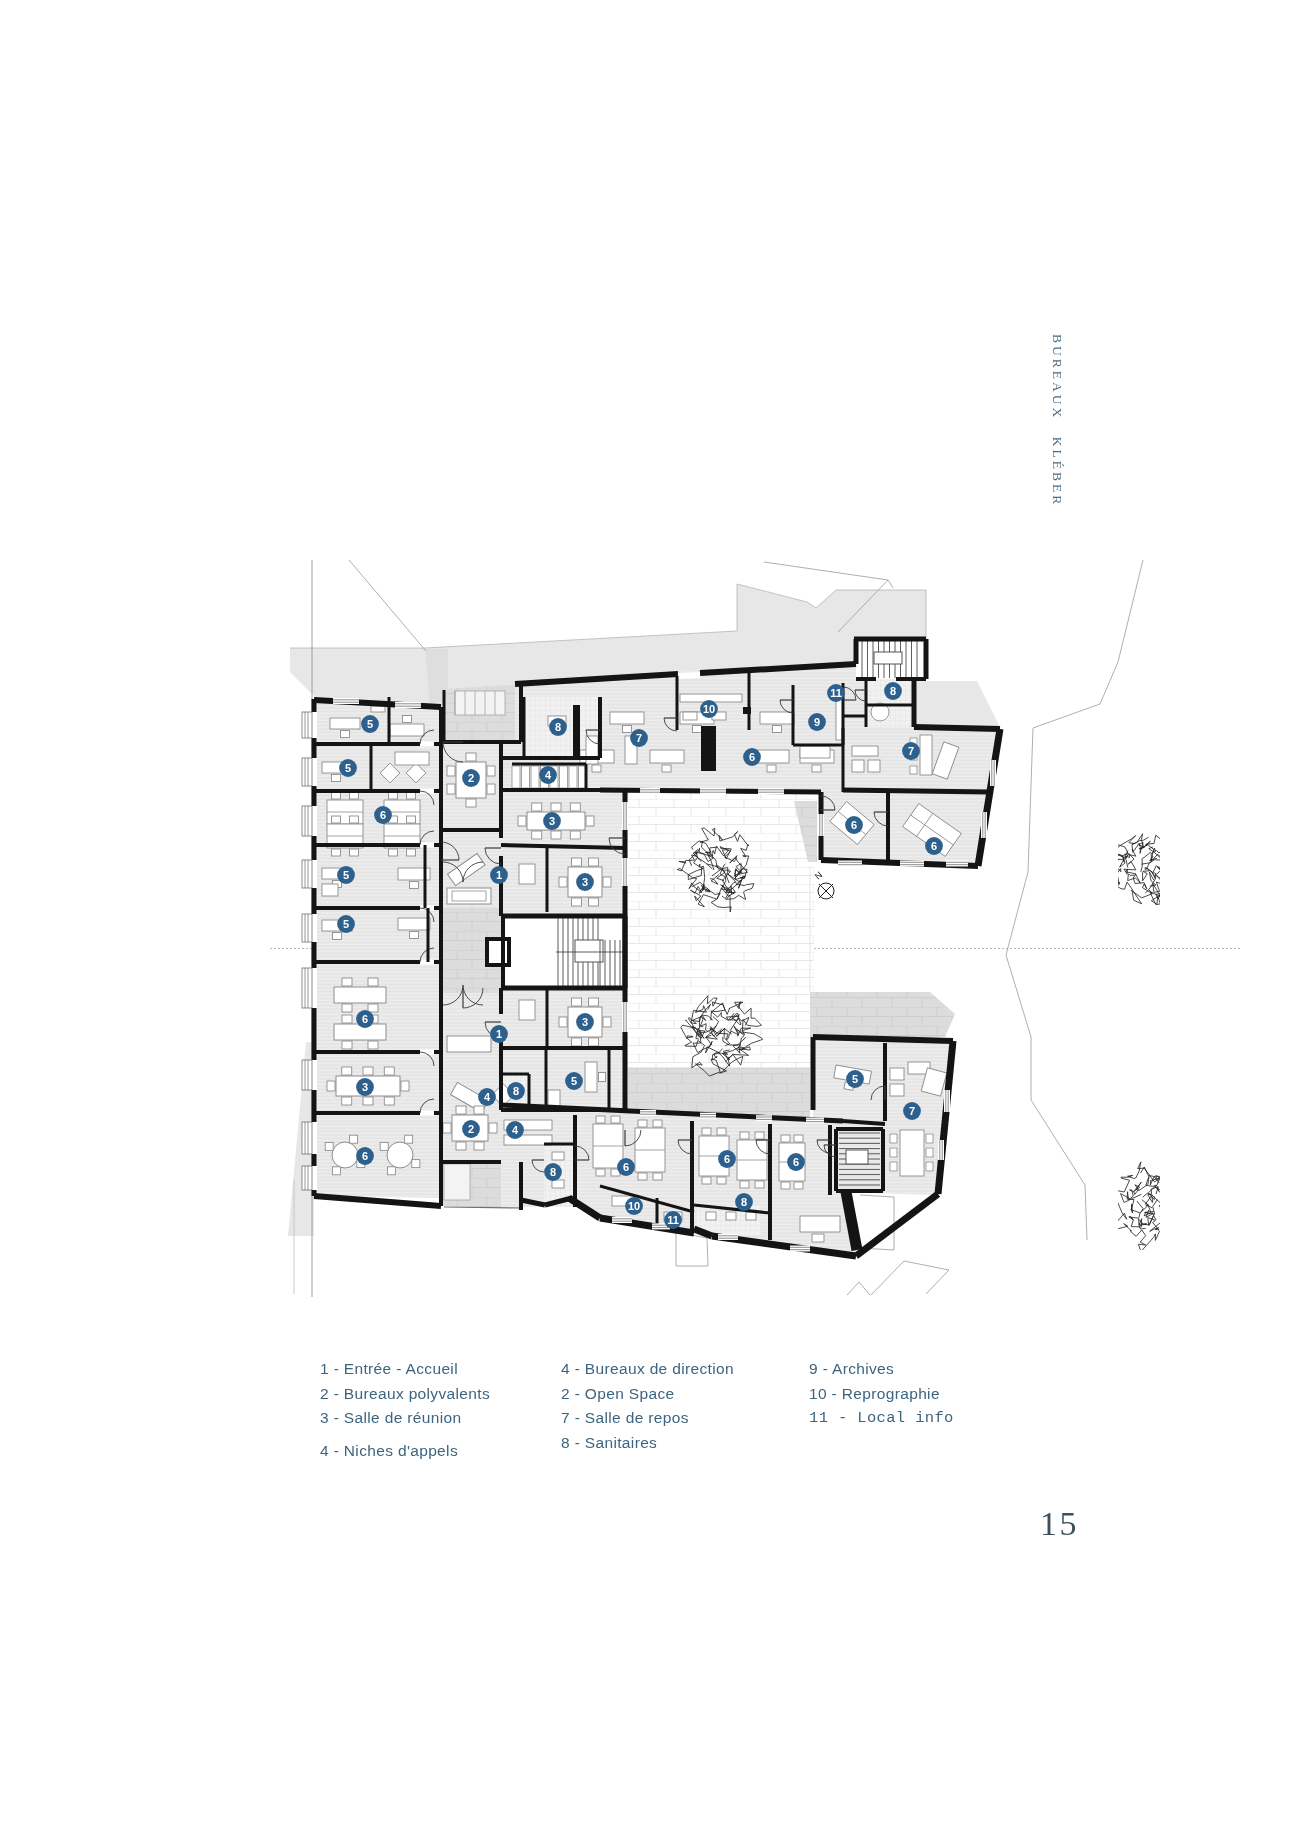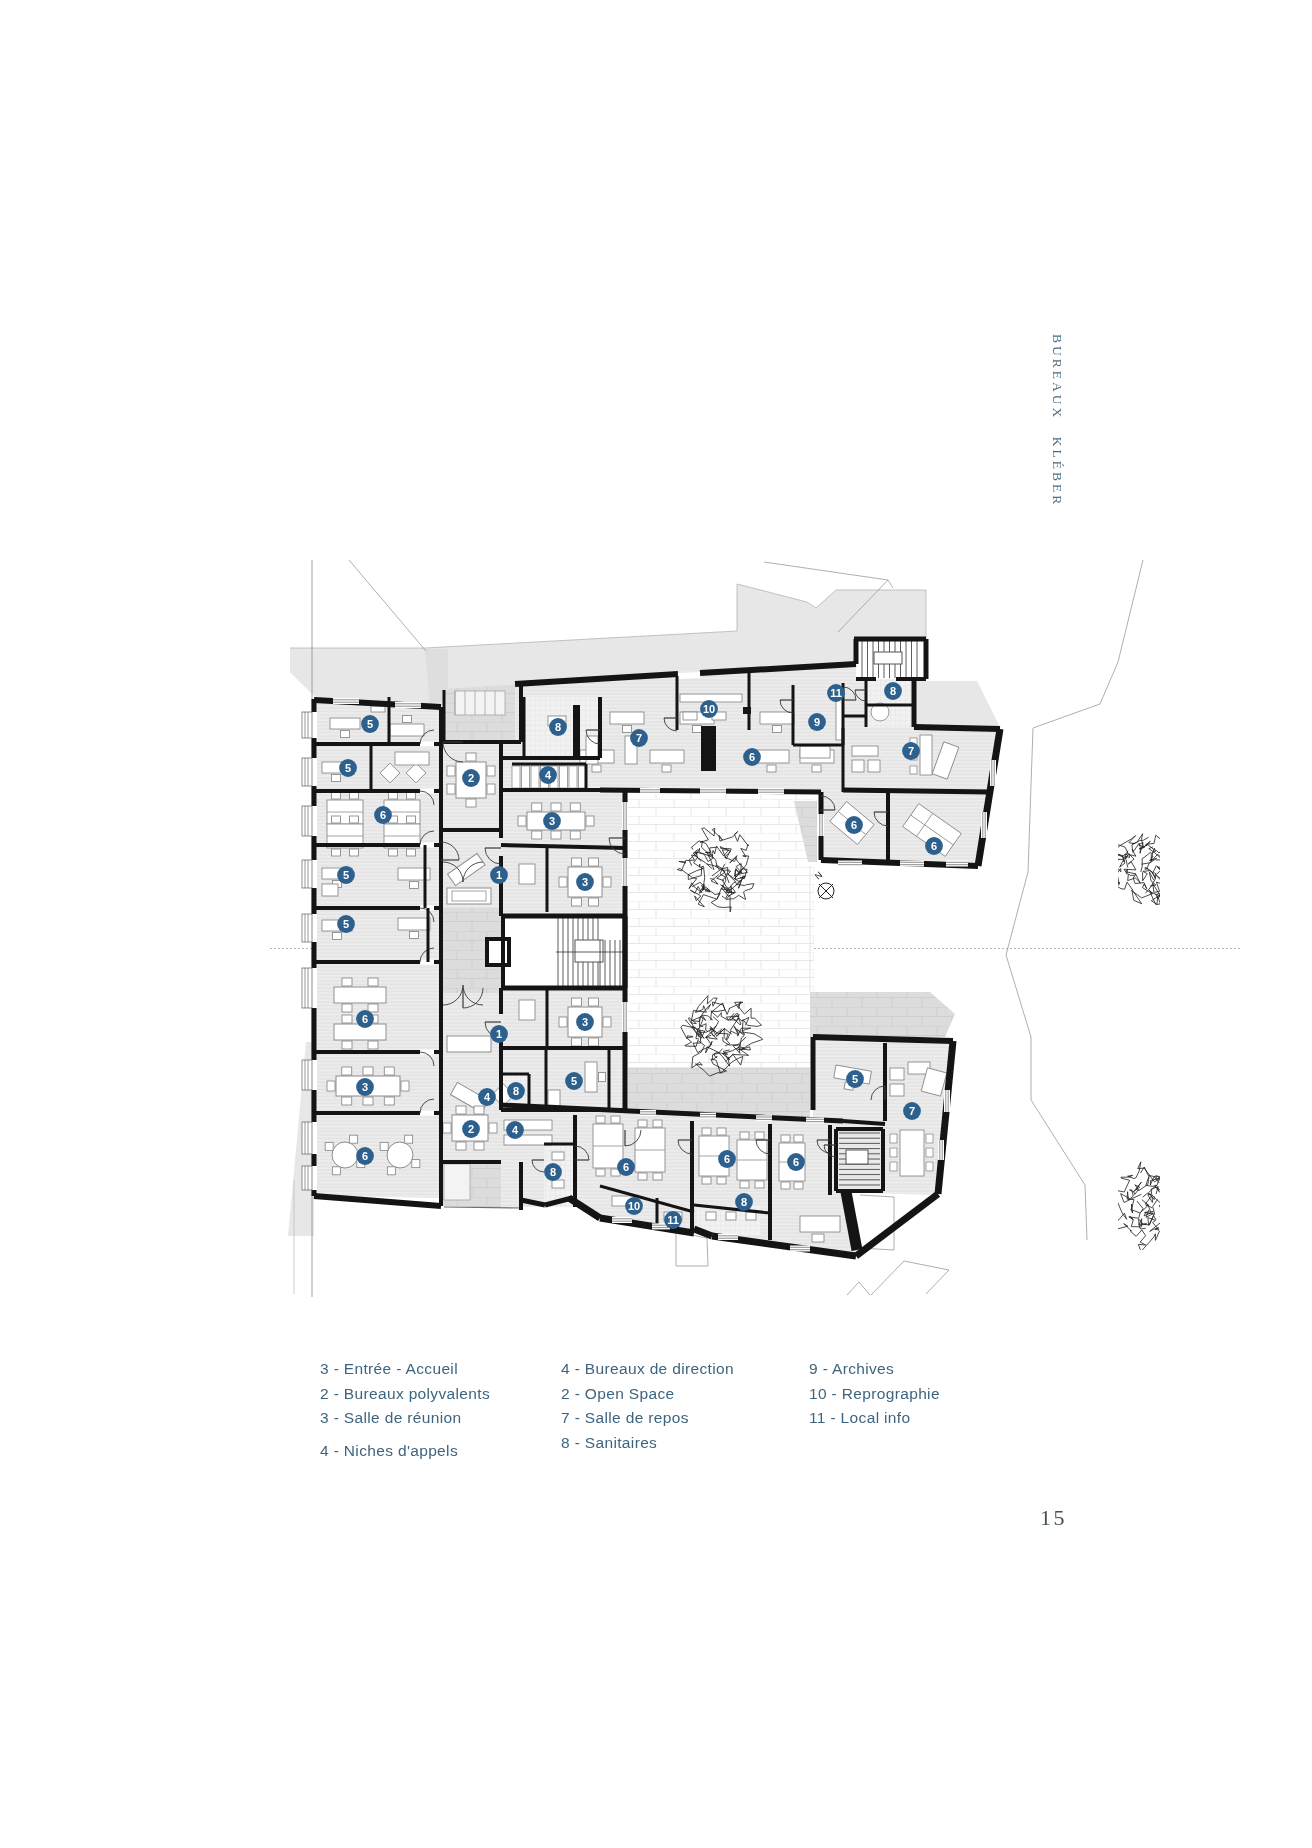--- a/index.html
+++ b/index.html
@@ -737,26 +737,26 @@
 <circle cx="744" cy="1202" r="8.9" fill="#2d608c"></circle>
 <text x="744" y="1205.9" text-anchor="middle" font-family="Liberation Sans, sans-serif" font-size="11" font-weight="bold" fill="#ffffff">8</text>
 <circle cx="796" cy="1162" r="8.9" fill="#2d608c"></circle>
 <text x="796" y="1165.9" text-anchor="middle" font-family="Liberation Sans, sans-serif" font-size="11" font-weight="bold" fill="#ffffff">6</text>
 <circle cx="855" cy="1079" r="8.9" fill="#2d608c"></circle>
 <text x="855" y="1082.9" text-anchor="middle" font-family="Liberation Sans, sans-serif" font-size="11" font-weight="bold" fill="#ffffff">5</text>
 <circle cx="912" cy="1111" r="8.9" fill="#2d608c"></circle>
 <text x="912" y="1114.9" text-anchor="middle" font-family="Liberation Sans, sans-serif" font-size="11" font-weight="bold" fill="#ffffff">7</text>
 </svg>
 <div class="legend">
-<div style="position:absolute;left:320px;top:1360px;">3 - Entrée - Accueil</div>
+<div style="position:absolute;left:320px;top:1360px;">1 - Entrée - Accueil</div>
       <div style="position:absolute;left:320px;top:1384.6px;">2 - Bureaux polyvalents</div>
       <div style="position:absolute;left:320px;top:1409.1999999999998px;">3 - Salle de réunion</div>
       <div style="position:absolute;left:320px;top:1442px;">4 - Niches d'appels</div>
 <div style="position:absolute;left:561px;top:1360px;">4 - Bureaux de direction</div>
       <div style="position:absolute;left:561px;top:1384.6px;">2 - Open Space</div>
       <div style="position:absolute;left:561px;top:1409.1999999999998px;">7 - Salle de repos</div>
       <div style="position:absolute;left:561px;top:1433.7999999999997px;">8 - Sanitaires</div>
 <div style="position:absolute;left:809px;top:1360px;text-align:center;">9 - Archives</div>
       <div style="position:absolute;left:809px;top:1384.6px;text-align:right;">10 - Reprographie</div>
-      <div style="position:absolute;left:809px;top:1409.1999999999998px;">11 - Local info</div>
+      <div style="position:absolute;left:809px;top:1409.1999999999998px;font-family:Liberation Mono, monospace;">11 - Local info</div>
 </div>
 <div style="position:absolute;left:1049px;top:334px;width:16px;font-family:'Liberation Serif',serif;font-size:13.5px;color:#4a6d85;letter-spacing:3px;writing-mode:vertical-rl;">BUREAUX KLÉBER</div>
-<div style="position:absolute;left:1040px;top:1505px;font-family:'Liberation Serif',serif;font-size:22px;color:#3f505c;letter-spacing:2.5px;">15</div>
+<div style="position:absolute;left:1040px;top:1505px;font-family:'Liberation Serif',serif;font-size:34px;color:#3f505c;letter-spacing:2.5px;">15</div>
 </div>
 </body></html>

